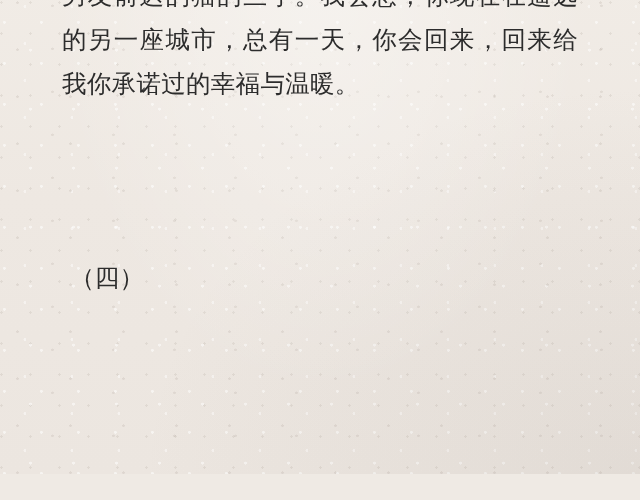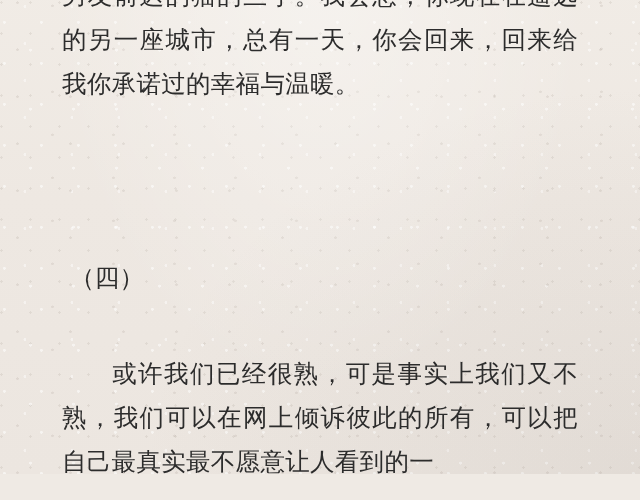--- a/index.html
+++ b/index.html
@@ -82,16 +82,15 @@
   <div class="content">
 
     <p class="para para-clipped">男友前迟的猫的三字。我会想，你现在在遥远的另一座城市，总有一天，你会回来，回来给我你承诺过的幸福与温暖。</p>
 
     <div class="spacer-lg"></div>
 
     <p class="section-label">（四）</p>
 
     <div class="spacer-sm"></div>
 
-    <p class="para"><span class="indent"></span><span>或许我们已经很熟，可是事实上我们又不熟，我们可以在网上倾诉彼此的所有，可以把自己最真实最不愿意让人看到的一</span></p>
 
   </div>
 </div>
 
 </body></html>

